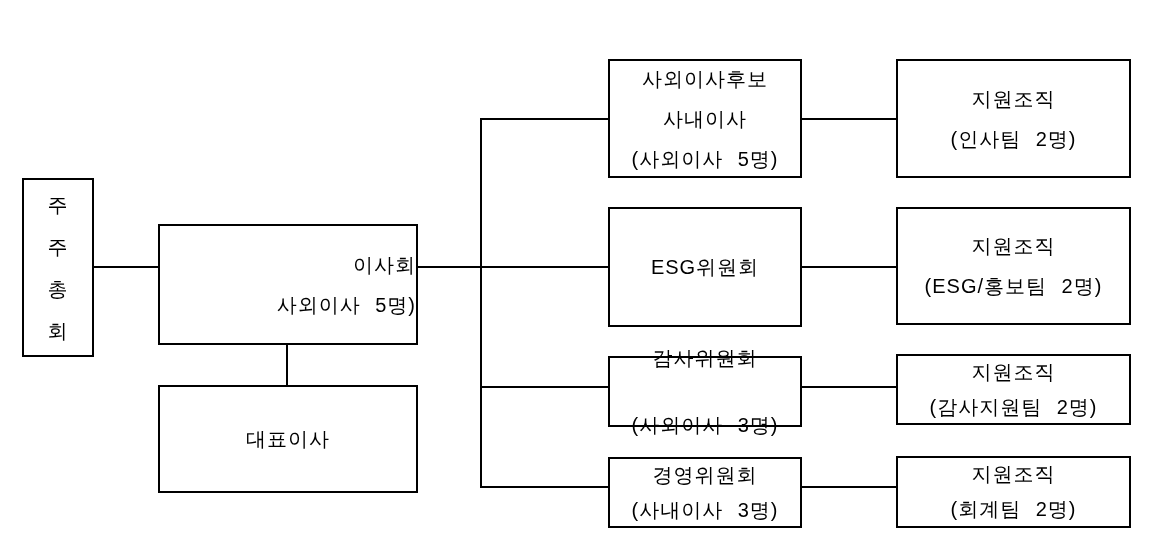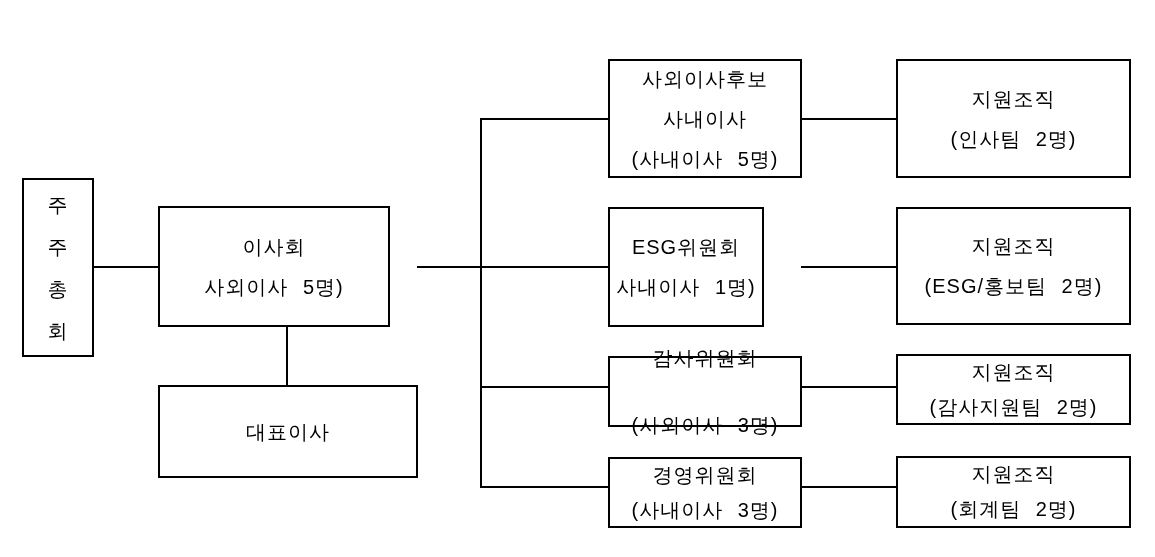--- a/index.html
+++ b/index.html
@@ -39,24 +39,24 @@
   .node.vertical .line { line-height: 42px; }
   .conn {
     position: absolute;
     background: #000000;
   }
   .conn.h { height: 2px; }
   .conn.v { width: 2px; }
 
   
   #node-shareholders      { left: 22px;  top: 178px; width: 72px;  height: 179px; }
-  #node-board             { left: 158px; top: 206px; width: 232px; height: 121px; }
-  #node-ceo               { left: 158px; top: 385px; width: 260px; height: 93px; }
+  #node-board             { left: 158px; top: 224px; width: 260px; height: 121px; align-items: flex-end; }
+  #node-ceo               { left: 158px; top: 385px; width: 260px; height: 108px; }
   #node-nomination        { left: 608px; top: 59px;  width: 194px; height: 119px; }
-  #node-esg               { left: 608px; top: 207px; width: 156px; height: 120px; }
+  #node-esg               { left: 608px; top: 207px; width: 194px; height: 120px; }
   #node-audit             { left: 608px; top: 356px; width: 194px; height: 71px; gap: 32px;  }
   #node-management        { left: 608px; top: 457px; width: 194px; height: 71px;  }
   #node-support-hr        { left: 896px; top: 59px;  width: 235px; height: 119px; }
   #node-support-esg       { left: 896px; top: 207px; width: 235px; height: 118px; }
   #node-support-audit     { left: 896px; top: 354px; width: 235px; height: 71px;  }
   #node-support-acct      { left: 896px; top: 456px; width: 235px; height: 72px;  }
 
   #conn-shm-board   { left: 93px;  top: 266px; width: 65px;  }
   #conn-board-esg   { left: 417px; top: 266px; width: 191px; }
   #conn-trunk       { left: 480px; top: 118px; height: 370px;}
@@ -98,26 +98,25 @@
     <span class="line">사외이사 5명)</span>
   </div>
 
   <div class="node" id="node-ceo">
     <span class="line">대표이사</span>
   </div>
 
   <div class="node" id="node-nomination">
     <span class="line">사외이사후보</span>
     <span class="line">사내이사</span>
-    <span class="line">(사내이사 5명)</span>
+    <span class="line">(사외이사 5명)</span>
   </div>
 
   <div class="node" id="node-esg">
     <span class="line">ESG위원회</span>
-    <span class="line">사내이사 1명)</span>
   </div>
 
   <div class="node compact" id="node-audit">
     <span class="line">감사위원회</span>
     <span class="line">(사외이사 3명)</span>
   </div>
 
   <div class="node compact" id="node-management">
     <span class="line">경영위원회</span>
     <span class="line">(사내이사 3명)</span>

